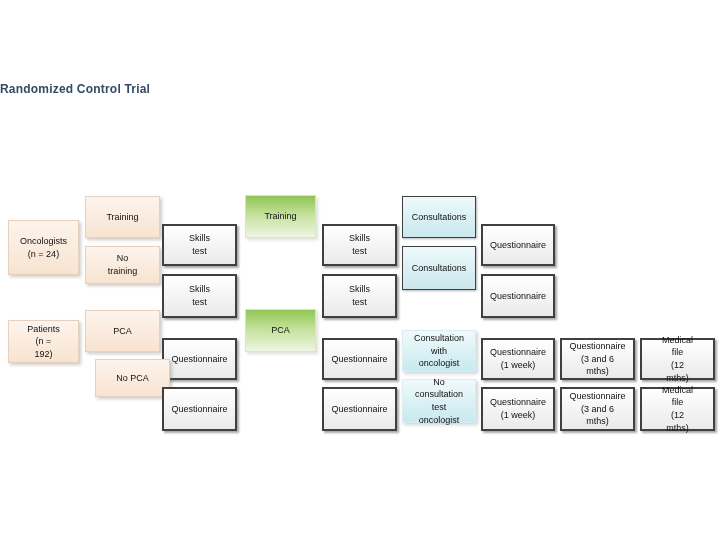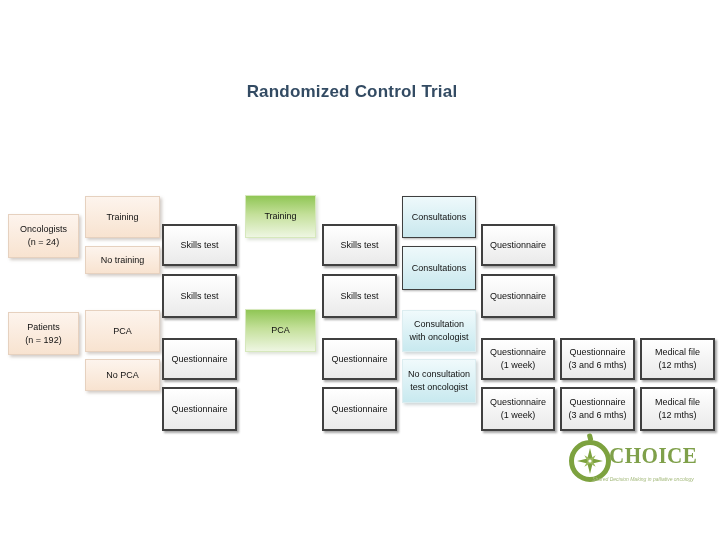--- a/index.html
+++ b/index.html
@@ -1,48 +1,49 @@
 <!DOCTYPE html>
 <html><head>
 <meta charset="utf-8">
 <style>
   html,body{margin:0;padding:0;background:#888;}
   .slide{
     position:relative;width:720px;height:540px;background:#ffffff;
     font-family:"Liberation Sans",sans-serif;overflow:hidden;margin:0 auto;
   }
   .title{
-    position:absolute;left:0;top:82px;width:704px;text-align:center;
-    font-size:17px;font-weight:bold;color:#334b63;letter-spacing:0.2px;
+    position:absolute;left:0;top:82px;width:704px;
+    font-size:12px;font-weight:bold;color:#334b63;letter-spacing:0.2px;
   }
   .box{
     position:absolute;box-sizing:border-box;
     display:flex;align-items:center;justify-content:center;
     text-align:center;font-size:9px;line-height:1.4;color:#111;
-    white-space:pre-line;padding:2px;
+    white-space:pre-line;padding:18px;
   }
   .peach{
     background:linear-gradient(180deg,#fdf4ed 0%,#f8e3d0 100%);
     border:1px solid #e6d1bf;
     box-shadow:2px 2px 3px rgba(125,110,95,0.35);
   }
   .green{
     background:linear-gradient(180deg,#90c655 0%,#c4e09a 45%,#eef6e2 100%);
     border:1px solid #d6e8bc;
     box-shadow:2px 2px 3px rgba(120,140,100,0.25);
   }
   .bluethin{
     background:linear-gradient(180deg,#eef9fb 0%,#c9e8ee 100%);
     border:1px solid #3f3f3f;
     box-shadow:1px 1px 2px rgba(0,0,0,0.3);
   }
   .bluesoft{
     background:linear-gradient(180deg,#f0fafc 0%,#c8e9ef 100%);
     border:1px solid #dcedf0;
     box-shadow:2px 2px 3px rgba(95,120,125,0.3);
+    margin-top:20px;
   }
   .thick{
     background:linear-gradient(180deg,#ffffff 0%,#eaeaea 100%);
     border:2px solid #404040;
     box-shadow:2px 2px 2px rgba(0,0,0,0.35);
     margin-top:28px;
   }
   .logo{position:absolute;left:565px;top:430px;width:140px;height:62px;}
   .logo-icon{position:absolute;left:3px;top:3px;}
   .logo-text{
@@ -56,23 +57,23 @@
     font-size:5px;font-style:italic;color:#a3b97a;
   }
 </style>
 </head>
 <body>
 
 <div class="slide">
 
   <div class="title">Randomized Control Trial</div>
 
-  <div class="box peach" style="left:8px;top:214px;width:71px;height:44px">Oncologists
+  <div class="box peach" style="left:8px;top:220px;width:71px;height:55px">Oncologists
 (n = 24)</div>
-  <div class="box peach" style="left:8px;top:312px;width:71px;height:43px">Patients
+  <div class="box peach" style="left:8px;top:320px;width:71px;height:43px">Patients
 (n = 192)</div>
 
   <div class="box peach" style="left:85px;top:196px;width:75px;height:42px">Training</div>
   <div class="box thick" style="left:162px;top:196px;width:75px;height:42px">Skills test</div>
   <div class="box green" style="left:245px;top:195px;width:71px;height:43px">Training</div>
   <div class="box thick" style="left:322px;top:196px;width:75px;height:42px">Skills test</div>
   <div class="box bluethin" style="left:402px;top:196px;width:74px;height:42px">Consultations</div>
   <div class="box thick" style="left:481px;top:196px;width:74px;height:42px">Questionnaire</div>
 
   <div class="box peach" style="left:85px;top:246px;width:75px;height:28px">No training</div>
@@ -87,37 +88,26 @@
   <div class="box thick" style="left:322px;top:310px;width:75px;height:42px">Questionnaire</div>
   <div class="box bluesoft" style="left:402px;top:310px;width:74px;height:42px">Consultation
 with oncologist</div>
   <div class="box thick" style="left:481px;top:310px;width:74px;height:42px">Questionnaire
 (1 week)</div>
   <div class="box thick" style="left:560px;top:310px;width:75px;height:42px">Questionnaire
 (3 and 6 mths)</div>
   <div class="box thick" style="left:640px;top:310px;width:75px;height:42px">Medical file
 (12 mths)</div>
 
-  <div class="box peach" style="left:85px;top:359px;width:75px;height:32px">No PCA</div>
+  <div class="box peach" style="left:95px;top:359px;width:75px;height:32px">No PCA</div>
   <div class="box thick" style="left:162px;top:359px;width:75px;height:44px">Questionnaire</div>
   <div class="box thick" style="left:322px;top:359px;width:75px;height:44px">Questionnaire</div>
   <div class="box bluesoft" style="left:402px;top:359px;width:74px;height:44px">No consultation
 test oncologist</div>
   <div class="box thick" style="left:481px;top:359px;width:74px;height:44px">Questionnaire
 (1 week)</div>
   <div class="box thick" style="left:560px;top:359px;width:75px;height:44px">Questionnaire
 (3 and 6 mths)</div>
   <div class="box thick" style="left:640px;top:359px;width:75px;height:44px">Medical file
 (12 mths)</div>
 
-  <div class="logo">
-    <svg class="logo-icon" width="44" height="50" viewBox="0 0 44 50">
-      <rect x="19.5" y="0.5" width="5" height="8" rx="2" fill="#7da23f" transform="rotate(-14 22 4)"></rect>
-      <circle cx="22" cy="28" r="18.5" fill="#ffffff" stroke="#7da23f" stroke-width="5"></circle>
-      <path d="M22 15 L24.6 25.4 L35 28 L24.6 30.6 L22 41 L19.4 30.6 L9 28 L19.4 25.4 Z" fill="#7da23f"></path>
-      <path d="M22 20 L23.8 26.2 L30 28 L23.8 29.8 L22 36 L20.2 29.8 L14 28 L20.2 26.2 Z" fill="#9ab85e" transform="rotate(45 22 28)"></path>
-      <circle cx="22" cy="28" r="1.6" fill="#ffffff"></circle>
-    </svg>
-    <span class="logo-text">CHOICE</span>
-    <div class="logo-tagline">Shared Decision Making in palliative oncology</div>
-  </div>
 
 </div>
 
 </body></html>

